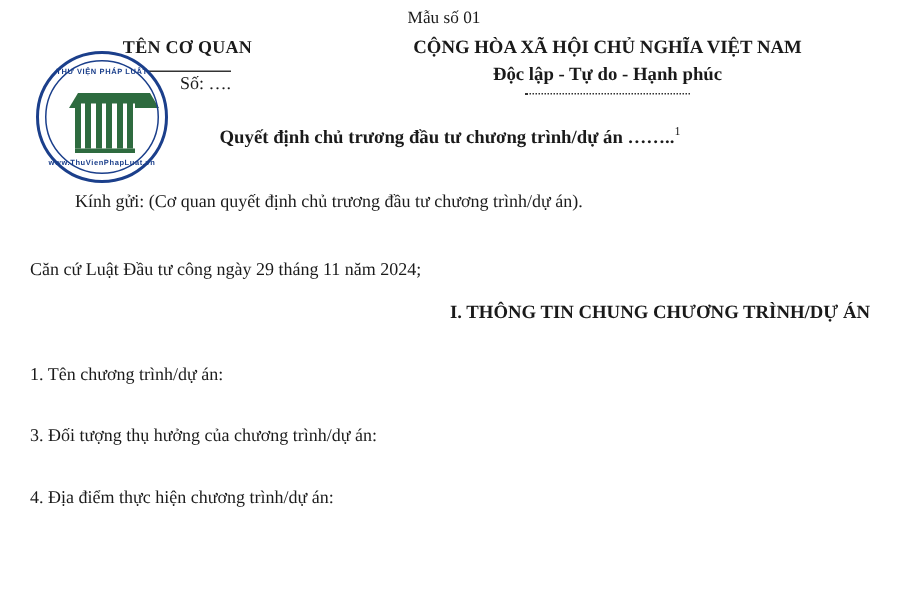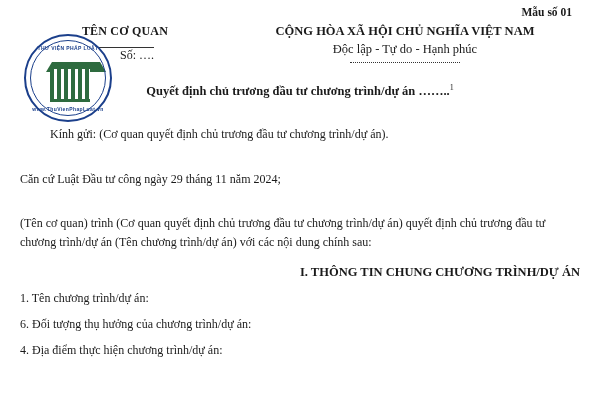--- a/index.html
+++ b/index.html
@@ -15,23 +15,23 @@
     overflow: hidden;
   }
   .page {
     position: relative;
     width: 600px;
     height: 400px;
     box-sizing: border-box;
     padding: 6px 20px 0 20px;
   }
   .form-code {
-    text-align: right;
+    text-align: center;
     font-size: 11.5px;
-    font-weight: bold;
+    font-weight: normal;
     padding-right: 8px;
     margin-bottom: 2px;
   }
   .header-row {
     display: flex;
     align-items: flex-start;
     margin-top: 2px;
   }
   .header-left {
     width: 210px;
@@ -65,21 +65,21 @@
     font-size: 12px;
     text-align: center;
     padding-left: 24px;
   }
   .nation {
     font-size: 12.5px;
     font-weight: bold;
   }
   .motto {
     font-size: 12.5px;
-    font-weight: normal;
+    font-weight: bold;
     margin-top: 3px;
   }
   .date-line {
     font-size: 12px;
     font-style: italic;
     margin-top: 14px;
     text-align: center;
     padding-left: 60px;
   }
   
@@ -170,21 +170,21 @@
     text-indent: 30px;
   }
   .section-heading {
     font-size: 12.5px;
     font-weight: bold;
     margin-top: 13px;
     text-align: right;
   }
   .list-item {
     font-size: 12px;
-    margin-top: 11px;
+    margin-top: 26px;
   }
 </style>
 </head>
 <body>
 
 <div class="page">
 
   <div class="form-code">Mẫu số 01</div>
 
   <div class="header-row">
@@ -209,21 +209,20 @@
   </div>
 
   <div class="title-block">
     <div class="doc-subtitle">
       <span>Quyết định chủ trương đầu tư chương trình/dự án ……..</span><sup>1</sup>
     </div>
   </div>
 
   <div class="body-text indent">Kính gửi: (Cơ quan quyết định chủ trương đầu tư chương trình/dự án).</div>
   <div class="body-text">Căn cứ Luật Đầu tư công ngày 29 tháng 11 năm 2024;</div>
-  <div class="body-text">(Tên cơ quan) trình (Cơ quan quyết định chủ trương đầu tư chương trình/dự án) quyết định chủ trương đầu tư chương trình/dự án (Tên chương trình/dự án) với các nội dung chính sau:</div>
 
   <div class="section-heading">I. THÔNG TIN CHUNG CHƯƠNG TRÌNH/DỰ ÁN</div>
 
   <div class="list-item">1. Tên chương trình/dự án:</div>
-  <div class="list-item">6. Đối tượng thụ hưởng của chương trình/dự án:</div>
+  <div class="list-item">3. Đối tượng thụ hưởng của chương trình/dự án:</div>
   <div class="list-item">4. Địa điểm thực hiện chương trình/dự án:</div>
 
 </div>
 
 </body></html>

